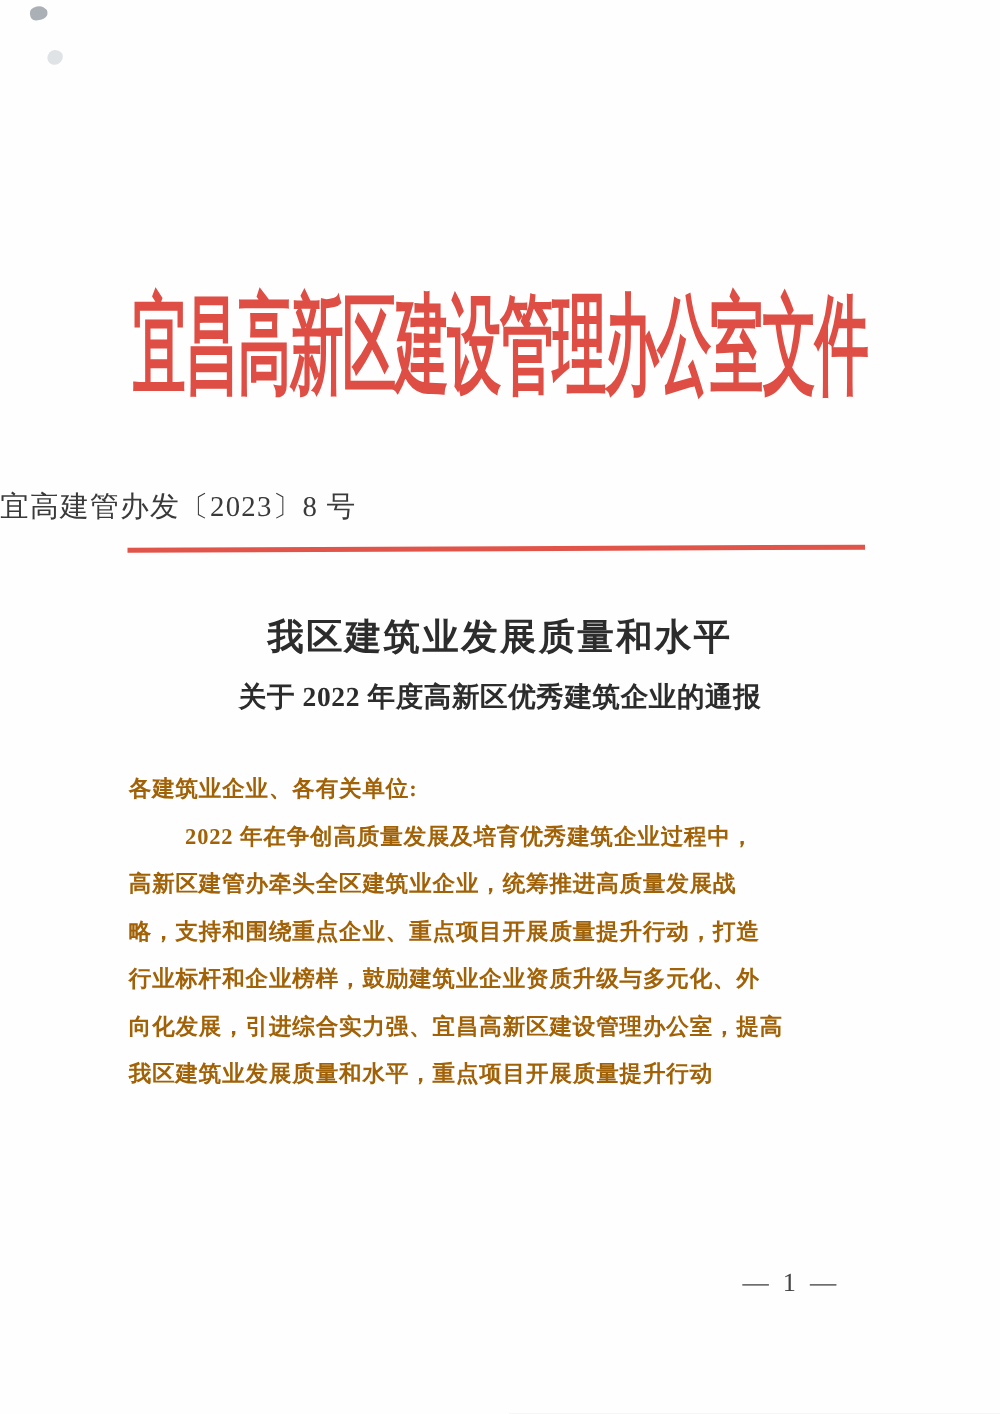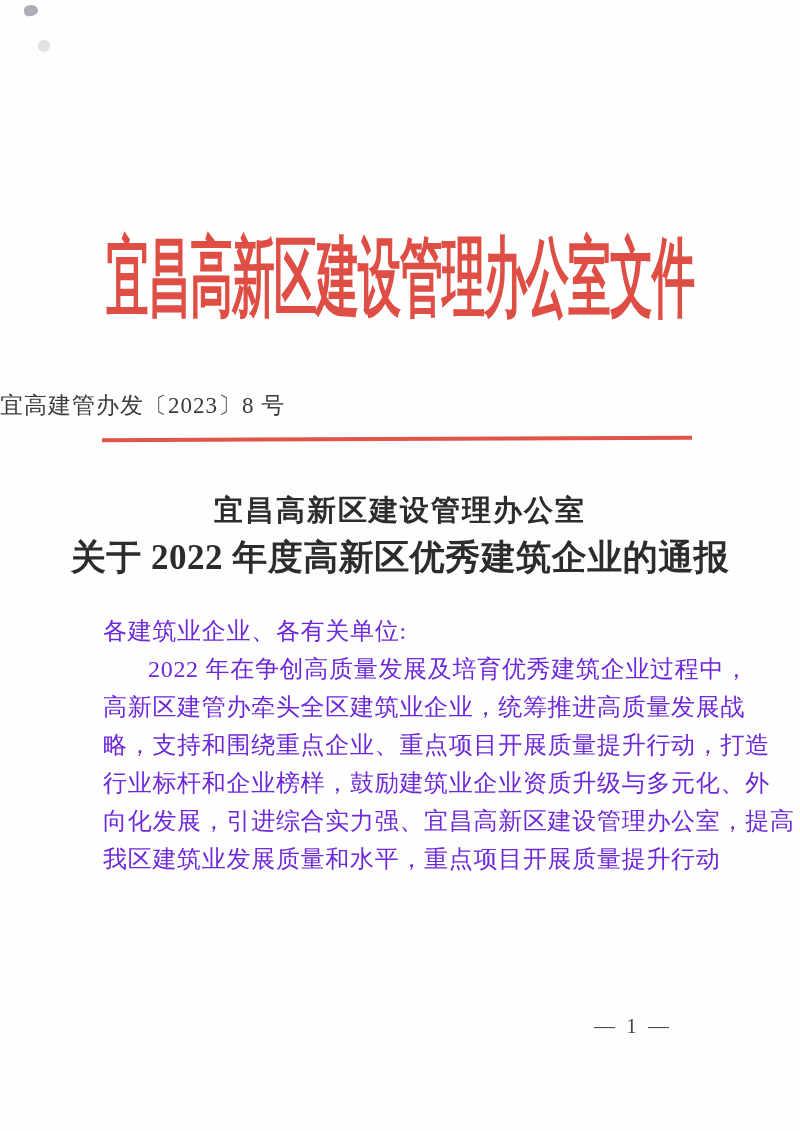--- a/index.html
+++ b/index.html
@@ -77,33 +77,34 @@
     text-align: center;
     color: #2c2c2c;
     font-weight: bold;
   }
   .doc-title .line1 {
     font-size: 29px;
     line-height: 48px;
     letter-spacing: 2px;
   }
   .doc-title .line2 {
-    font-size: 35px;
+    font-size: 22px;
     line-height: 48px;
     letter-spacing: 0.5px;
   }
 
   
   .body-text {
     position: absolute;
     left: 103px;
     top: 612px;
     width: 594px;
-    color: #6d28d9;
-    font-size: 24px;
+    color: #a16207;
+    font-size: 18px;
+    font-weight: bold;
   }
   .body-line {
     height: 38px;
     line-height: 38px;
     letter-spacing: 0.7px;
     white-space: nowrap;
   }
   .body-line.indent { padding-left: 45px; }
 
   
@@ -124,21 +125,21 @@
   <div class="artifact-1"></div>
   <div class="artifact-2"></div>
 
   <div class="masthead">宜昌高新区建设管理办公室文件</div>
 
   <div class="doc-number">宜高建管办发〔2023〕8 号</div>
 
   <div class="red-rule"></div>
 
   <div class="doc-title">
-    <div class="line1">宜昌高新区建设管理办公室</div>
+    <div class="line1">我区建筑业发展质量和水平</div>
     <div class="line2">关于 2022 年度高新区优秀建筑企业的通报</div>
   </div>
 
   <div class="body-text">
     <div class="body-line">各建筑业企业、各有关单位:</div>
     <div class="body-line indent">2022 年在争创高质量发展及培育优秀建筑企业过程中，</div>
     <div class="body-line">高新区建管办牵头全区建筑业企业，统筹推进高质量发展战</div>
     <div class="body-line">略，支持和围绕重点企业、重点项目开展质量提升行动，打造</div>
     <div class="body-line">行业标杆和企业榜样，鼓励建筑业企业资质升级与多元化、外</div>
     <div class="body-line">向化发展，引进综合实力强、宜昌高新区建设管理办公室，提高</div>

